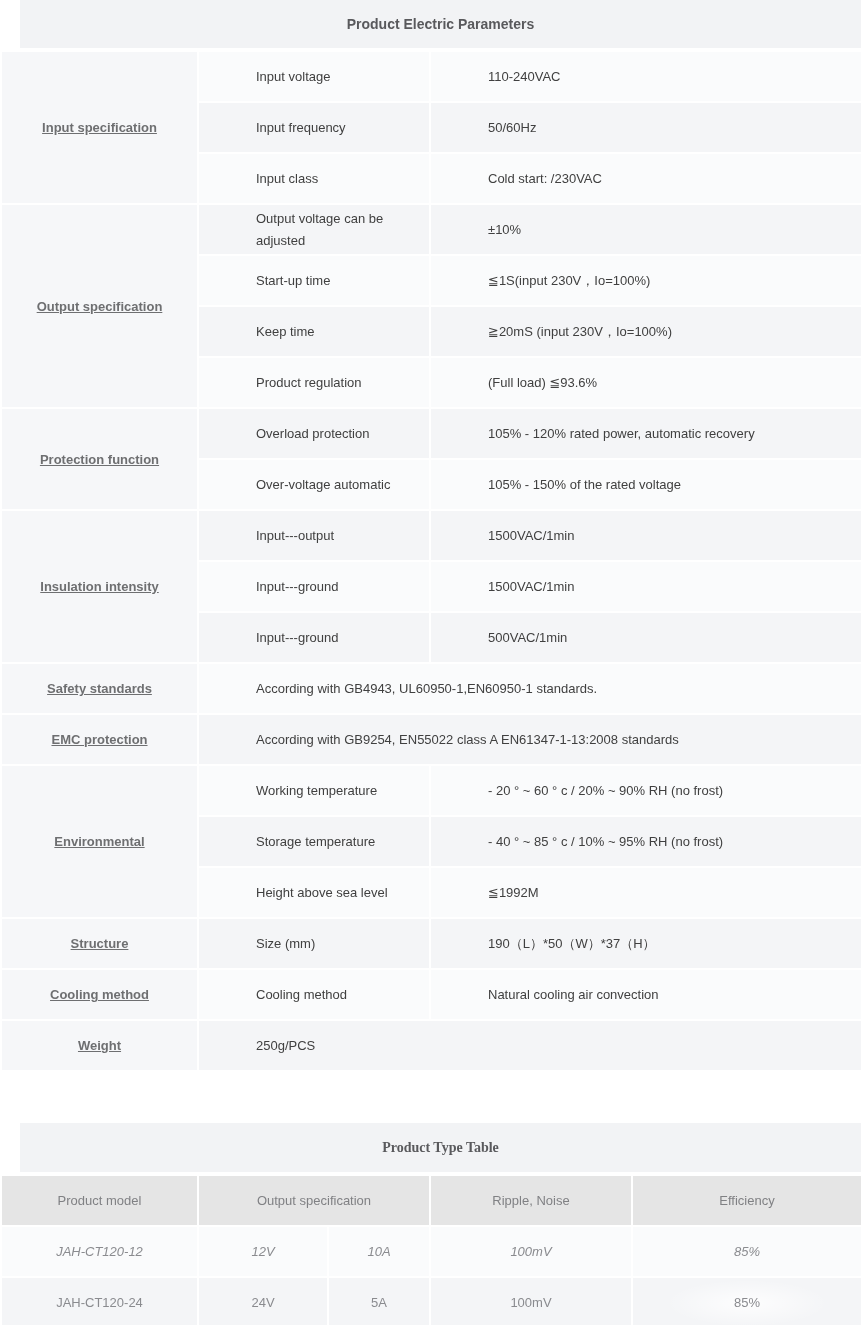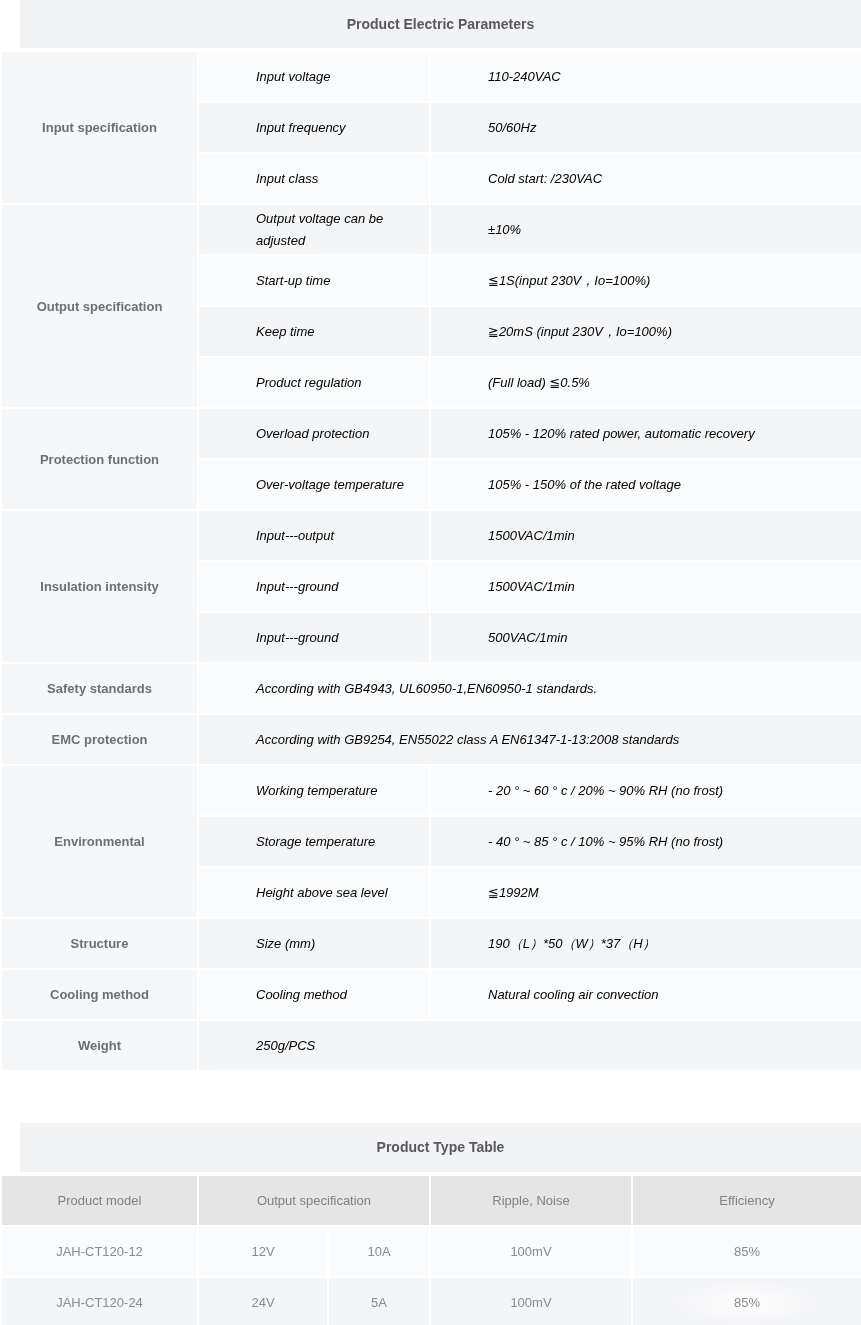--- a/index.html
+++ b/index.html
@@ -20,20 +20,21 @@
     text-align: center;
     font-size: 14px;
     font-weight: 700;
     color: #59595c;
     margin-left: 20px;
   }
   .table-title.second {
     margin-top: 51px;
     height: 49px;
     line-height: 49px;
+    font-family: Liberation Serif, serif;
   }
   table {
     width: 861px;
     border-collapse: collapse;
     table-layout: fixed;
   }
   td {
     border: 2px solid #ffffff;
     vertical-align: middle;
     font-size: 13px;
@@ -42,34 +43,34 @@
   tr { height: 51px; }
   
   tr.light td { background: #fafbfc; }
   tr.shade td { background: #f4f5f7; }
   
   td.sec-cell, tr.light td.sec-cell, tr.shade td.sec-cell {
     background: #f6f7f9;
     text-align: center;
     font-weight: 700;
     color: #6e6f71;
+    text-decoration: underline;
   }
   td.param-cell, td.value-cell, td.span-cell {
     padding-left: 57px;
-    color: #000000;
+    color: #404040;
     line-height: 22px;
-    font-style: italic;
   }
   
   .type-table td {
     text-align: center;
     color: #8a8b8f;
   }
   .type-table tr.hdr td { background: #e5e5e5; color: #808184; }
-  .type-table tr.r0 td { background: #fafbfc; }
+  .type-table tr.r0 td { background: #fafbfc; font-style: italic; }
   .type-table tr.r1 td { background: #f4f5f7; }
   .type-table tr.r1 td.wm {
     background-image: radial-gradient(ellipse at center, rgba(255,255,255,0.85) 0%, rgba(255,255,255,0) 72%);
     background-size: 160px 46px;
     background-position: center;
     background-repeat: no-repeat;
   }
 </style>
 </head>
 <body>
@@ -106,29 +107,29 @@
         <tr class="light">
           <td class="param-cell">Start-up time</td>
           <td class="value-cell">≦1S(input 230V，Io=100%)</td>
         </tr>
         <tr class="shade">
           <td class="param-cell">Keep time</td>
           <td class="value-cell">≧20mS (input 230V，Io=100%)</td>
         </tr>
         <tr class="light">
           <td class="param-cell">Product regulation</td>
-          <td class="value-cell">(Full load) ≦0.5%</td>
+          <td class="value-cell">(Full load) ≦93.6%</td>
         </tr>
         <tr class="shade">
           <td class="sec-cell" rowspan="2">Protection function</td>
           <td class="param-cell">Overload protection</td>
           <td class="value-cell">105% - 120% rated power, automatic recovery</td>
         </tr>
         <tr class="light">
-          <td class="param-cell">Over-voltage temperature</td>
+          <td class="param-cell">Over-voltage automatic</td>
           <td class="value-cell">105% - 150% of the rated voltage</td>
         </tr>
         <tr class="shade">
           <td class="sec-cell" rowspan="3">Insulation intensity</td>
           <td class="param-cell">Input---output</td>
           <td class="value-cell">1500VAC/1min</td>
         </tr>
         <tr class="light">
           <td class="param-cell">Input---ground</td>
           <td class="value-cell">1500VAC/1min</td>

